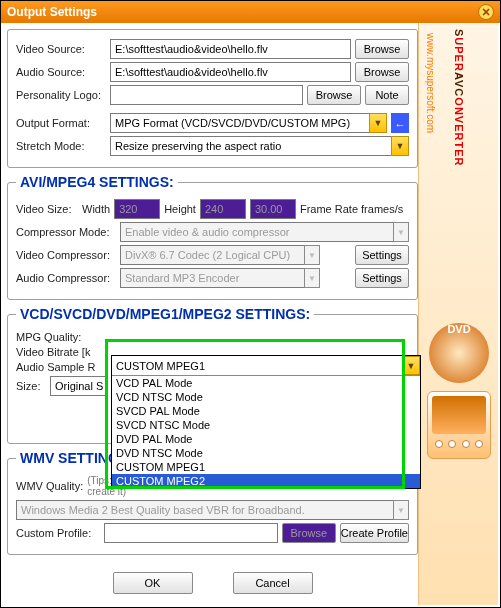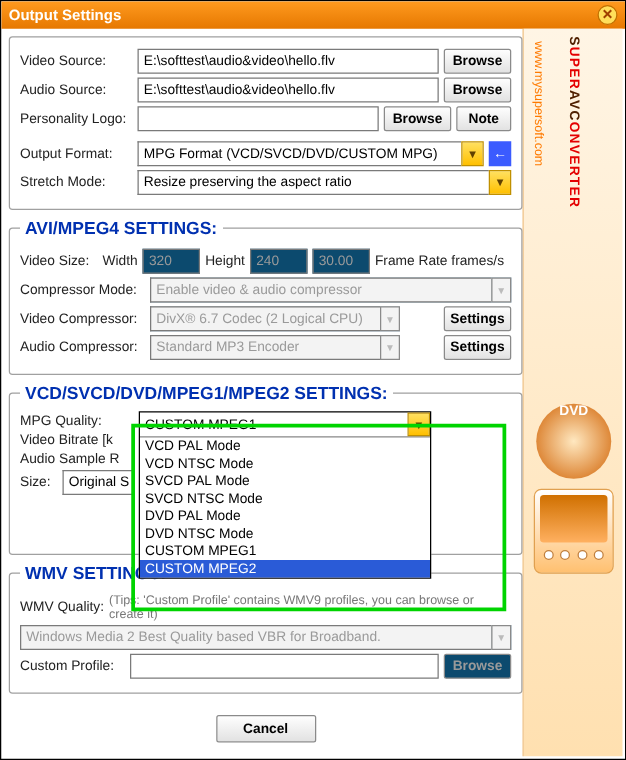--- a/index.html
+++ b/index.html
@@ -17,24 +17,24 @@
   .player { position:absolute; top:368px; left:8px; width:64px; height:68px; background:linear-gradient(#fff,#ffc070); border:1px solid #e0a050; border-radius:6px; }
   .player .scr{ margin:4px; height:38px; background:linear-gradient(#d07000,#ffb060); border-radius:3px;}
   .player .btns{ display:flex; justify-content:space-around; padding:2px 4px;}
   .player .btns div{ width:8px;height:8px;border:1px solid #c08040;border-radius:50%; background:#fff;}
   fieldset { border: 1px solid #a0a0a0; border-radius: 3px; margin-bottom: 6px; padding: 6px 8px 8px 8px; }
   legend { color: #0030b0; font-weight: bold; padding: 0 4px; font-size: 14px; }
   .row { display: flex; align-items: center; margin: 3px 0; gap: 4px; }
   .row label, .lbl { color: #222; white-space: nowrap; }
   input[type=text].field, .combo, .sel, .txtsm { height: 20px; border: 1px solid #7a7a7a; background: #fff; padding: 0 4px; }
   .field { flex: 1; }
-  .btn { height: 20px; min-width: 54px; border: 1px solid #8a8a8a; background: linear-gradient(#fefefe,#e2e2e2); border-radius: 2px; cursor: pointer; padding: 0 0; font-weight: bold; }
+  .btn { height: 20px; min-width: 54px; border: 1px solid #8a8a8a; background: linear-gradient(#fefefe,#e2e2e2); border-radius: 2px; cursor: pointer; padding: 0 0; }
   .yellowdd { width: 18px; height: 20px; background: linear-gradient(#ffe060,#ffc000); border: 1px solid #c09000; display: inline-flex; align-items:center; justify-content:center; cursor:pointer; font-size:9px; color:#604000; }
   .bluearrow { width: 18px; height: 20px; background: #3b5bff; color: #fff; display:inline-flex; align-items:center; justify-content:center; cursor:pointer; font-weight:bold; }
-  .disabled { color: #9a9a9a; background: #0c4a6e; }
+  .disabled { color: #9a9a9a; background: #4c1d95; }
   .txtsm.wnum{ width:46px; text-align:left; }
   .ddbtn{ width:16px; height:20px; border:1px solid #8a8a8a; background:linear-gradient(#fefefe,#e0e0e0); display:inline-flex;align-items:center;justify-content:center;font-size:8px; cursor:pointer;}
   .ddbtn.dis{ color:#bbb; cursor:default; background:#f3f3f3;}
   .bottombar { position:absolute; left:0; right:0; bottom:0; height:32px; display:flex; align-items:center; justify-content:center; gap:40px; }
   .bottombar .btn{ min-width:80px; height:22px;}
   .greenbox { position:absolute; border:3px solid #00d400; pointer-events:none; z-index:50; }
   .ddopen { position:absolute; background:#fff; border:1px solid #000; z-index:40; }
   .ddopen .sel-top { height:20px; display:flex; align-items:center; padding:0 4px; border-bottom:1px solid #888; position:relative; }
   .ddopen .sel-top .yellowdd{ position:absolute; right:0; top:0; height:100%; }
   .ddopen .opt { padding: 1px 4px; cursor: pointer; }
@@ -173,30 +173,32 @@
     <div class="row">
       <div class="sel-wrap disabled">
         <div class="seltxt">Windows Media 2 Best Quality based VBR for Broadband.</div>
           <div class="ddbtn dis">▼</div>
       </div>
     </div>
     <div class="row">
       <label class="lbl" style="width:84px">Custom Profile:</label>
       <input type="text" class="field disabled" disabled="" value="" style="">
       <button class="btn disabled" disabled="">Browse</button>
+      <button class="btn">Create Profile</button>
     </div>
   </fieldset>
 
   <div class="bottombar">
+    <button class="btn">OK</button>
     <button class="btn">Cancel</button>
   </div>
 
 </div>
 
-<div class="ddopen" style="left:110px; top:328px; width:234px;">
+<div class="ddopen" style="left:110px; top:354px; width:310px;">
   <div class="sel-top">
     <span>CUSTOM MPEG1</span>
     <div class="yellowdd">▼</div>
   </div>
   <div id="ddlist">
       <div class="opt">VCD PAL Mode</div>
       <div class="opt">VCD NTSC Mode</div>
       <div class="opt">SVCD PAL Mode</div>
       <div class="opt">SVCD NTSC Mode</div>
       <div class="opt">DVD PAL Mode</div>

